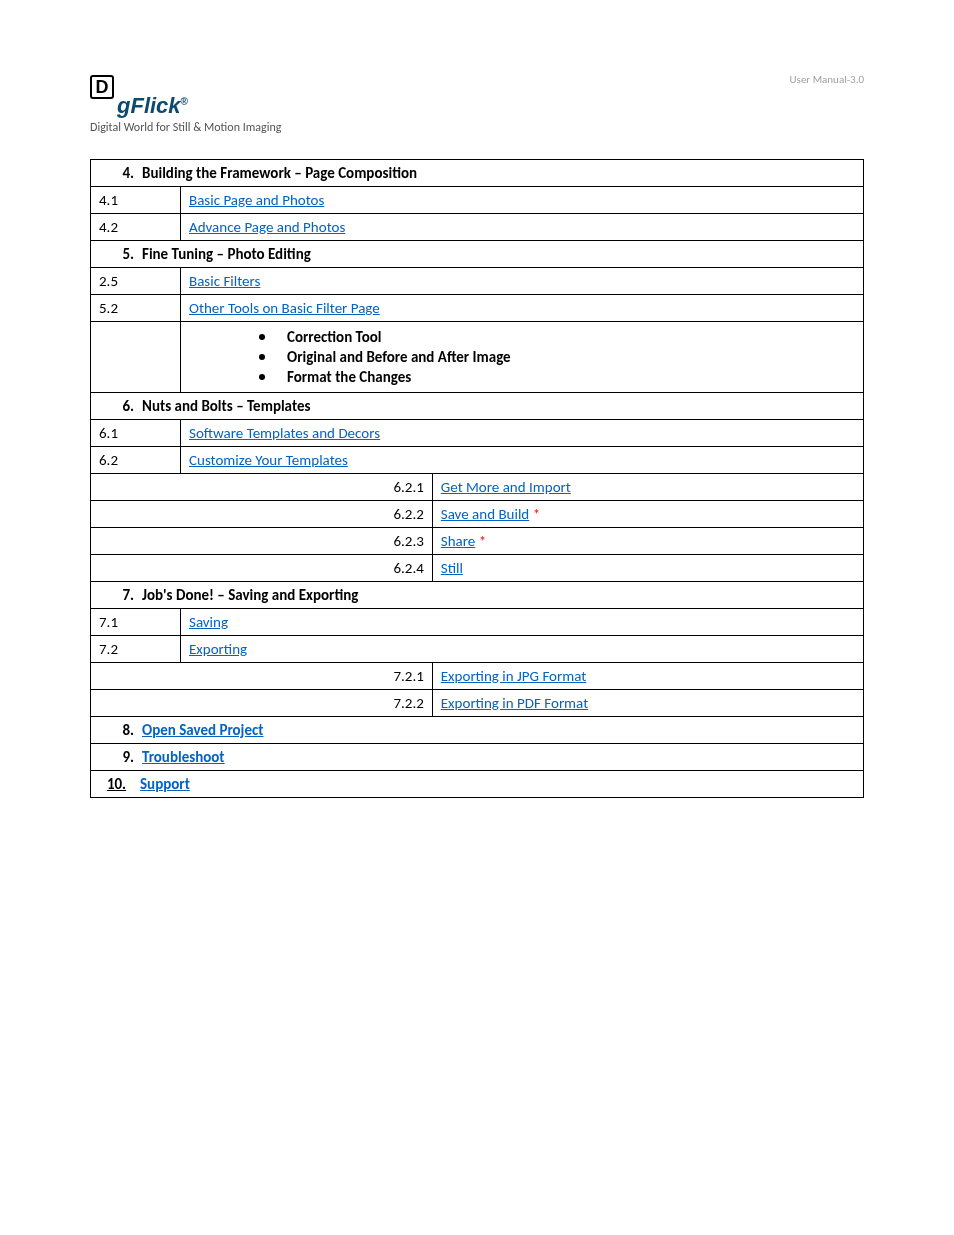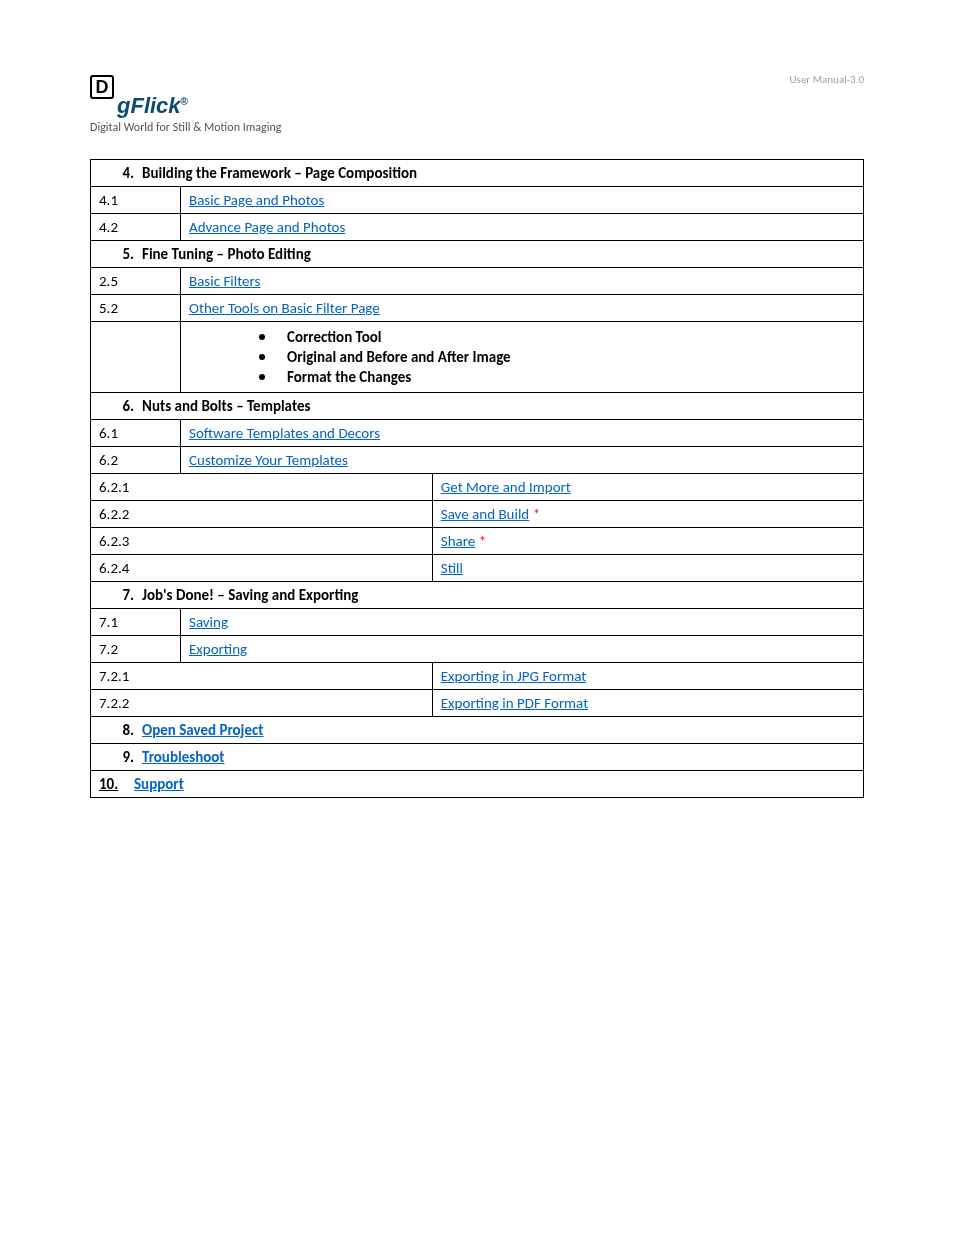--- a/index.html
+++ b/index.html
@@ -74,20 +74,21 @@
       padding: 4px 8px;
       vertical-align: top;
     }
     .col-subnum {
       width: 90px;
       text-align: left;
       padding-right: 6px;
     }
     .col-subsubnum {
       width: 186px;
+      text-align: right;
       padding-right: 6px;
     }
     .section-head {
       font-weight: bold;
     }
     .link {
       color: #0563c1;
       text-decoration: underline;
     }
     .asterisk {
@@ -217,16 +218,16 @@
     <td class="col-subsubnum" colspan="2">7.2.2</td>
     <td><span class="link">Exporting in PDF Format</span></td>
   </tr>
   <tr>
     <td colspan="3"><span class="num-prefix-inline" style="display:inline-block;width:35px;text-align:right;margin-right:8px;">8.</span><span class="link section-head">Open Saved Project</span></td>
   </tr>
   <tr>
     <td colspan="3"><span class="num-prefix-inline" style="display:inline-block;width:35px;text-align:right;margin-right:8px;">9.</span><span class="link section-head">Troubleshoot</span></td>
   </tr>
   <tr>
-    <td colspan="3"><span class="num-prefix-inline" style="display:inline-block;width:35px;text-align:left;margin-right:0;text-decoration:underline;">10.</span><span class="link section-head">Support</span></td>
+    <td colspan="3"><span class="num-prefix-inline" style="display:inline-block;width:35px;text-align:center;margin-right:6px;text-decoration:underline;">10.</span><span class="link section-head">Support</span></td>
   </tr>
 </tbody>
   </table>
 
 </body></html>

